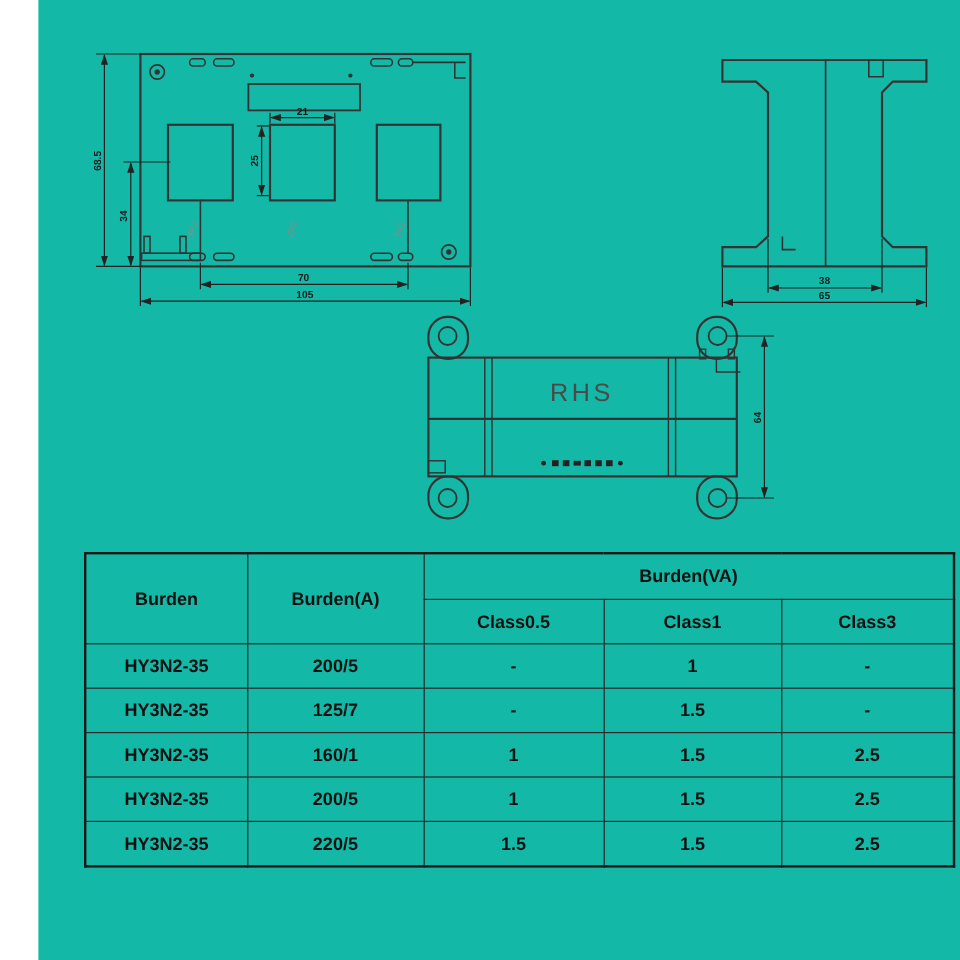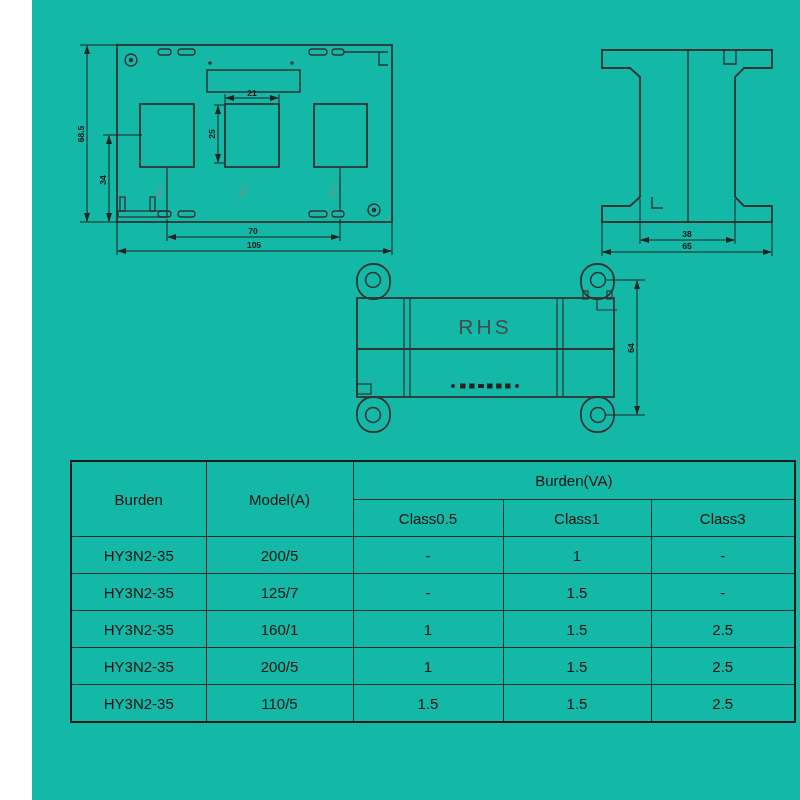--- a/index.html
+++ b/index.html
@@ -6,21 +6,21 @@
     font-family:"Liberation Sans", sans-serif;color:#111;}
   .page{position:relative;width:800px;height:800px;background:#14b8a6;margin-left:32px;}
   svg text{font-family:"Liberation Sans", sans-serif;}
   .dim-label{font-size:8.5px;font-weight:bold;fill:#1a1a1a;}
   .terminal-label{font-size:8px;fill:#8a8a8a;}
   .brand-label{font-size:21px;fill:#4a4a4a;letter-spacing:3px;font-weight:500;}
   
   .spec-table{position:absolute;left:38px;top:460px;width:724px;border-collapse:collapse;
     table-layout:fixed;font-size:15px;}
   .spec-table td,.spec-table th{border:1px solid #2b2b2b;text-align:center;vertical-align:middle;
-    font-weight:normal;padding:0;}
+    font-weight:bold;padding:0;}
   .spec-table{border:2px solid #1a1a1a;}
   .row-h1 th{height:37px;}
   .row-h2 th{height:36px;}
   .data-row td{height:36px;}
 </style>
 </head>
 <body>
 
 <div class="page">
 
@@ -191,21 +191,21 @@
     <colgroup>
       <col style="width:135px">
         <col style="width:147px">
         <col style="width:150px">
         <col style="width:148px">
         <col style="width:144px">
     </colgroup>
     <thead>
       <tr class="row-h1">
         <th rowspan="2">Burden</th>
-        <th rowspan="2">Model(A)</th>
+        <th rowspan="2">Burden(A)</th>
         <th colspan="3">Burden(VA)</th>
       </tr>
       <tr class="row-h2">
         <th>Class0.5</th>
         <th>Class1</th>
         <th>Class3</th>
       </tr>
     </thead>
     <tbody>
       <tr class="data-row">
@@ -231,21 +231,21 @@
       </tr>
       <tr class="data-row">
         <td>HY3N2-35</td>
         <td>200/5</td>
         <td>1</td>
         <td>1.5</td>
         <td>2.5</td>
       </tr>
       <tr class="data-row">
         <td>HY3N2-35</td>
-        <td>110/5</td>
+        <td>220/5</td>
         <td>1.5</td>
         <td>1.5</td>
         <td>2.5</td>
       </tr>
     </tbody>
   </table>
 
 </div>
 
 </body></html>

